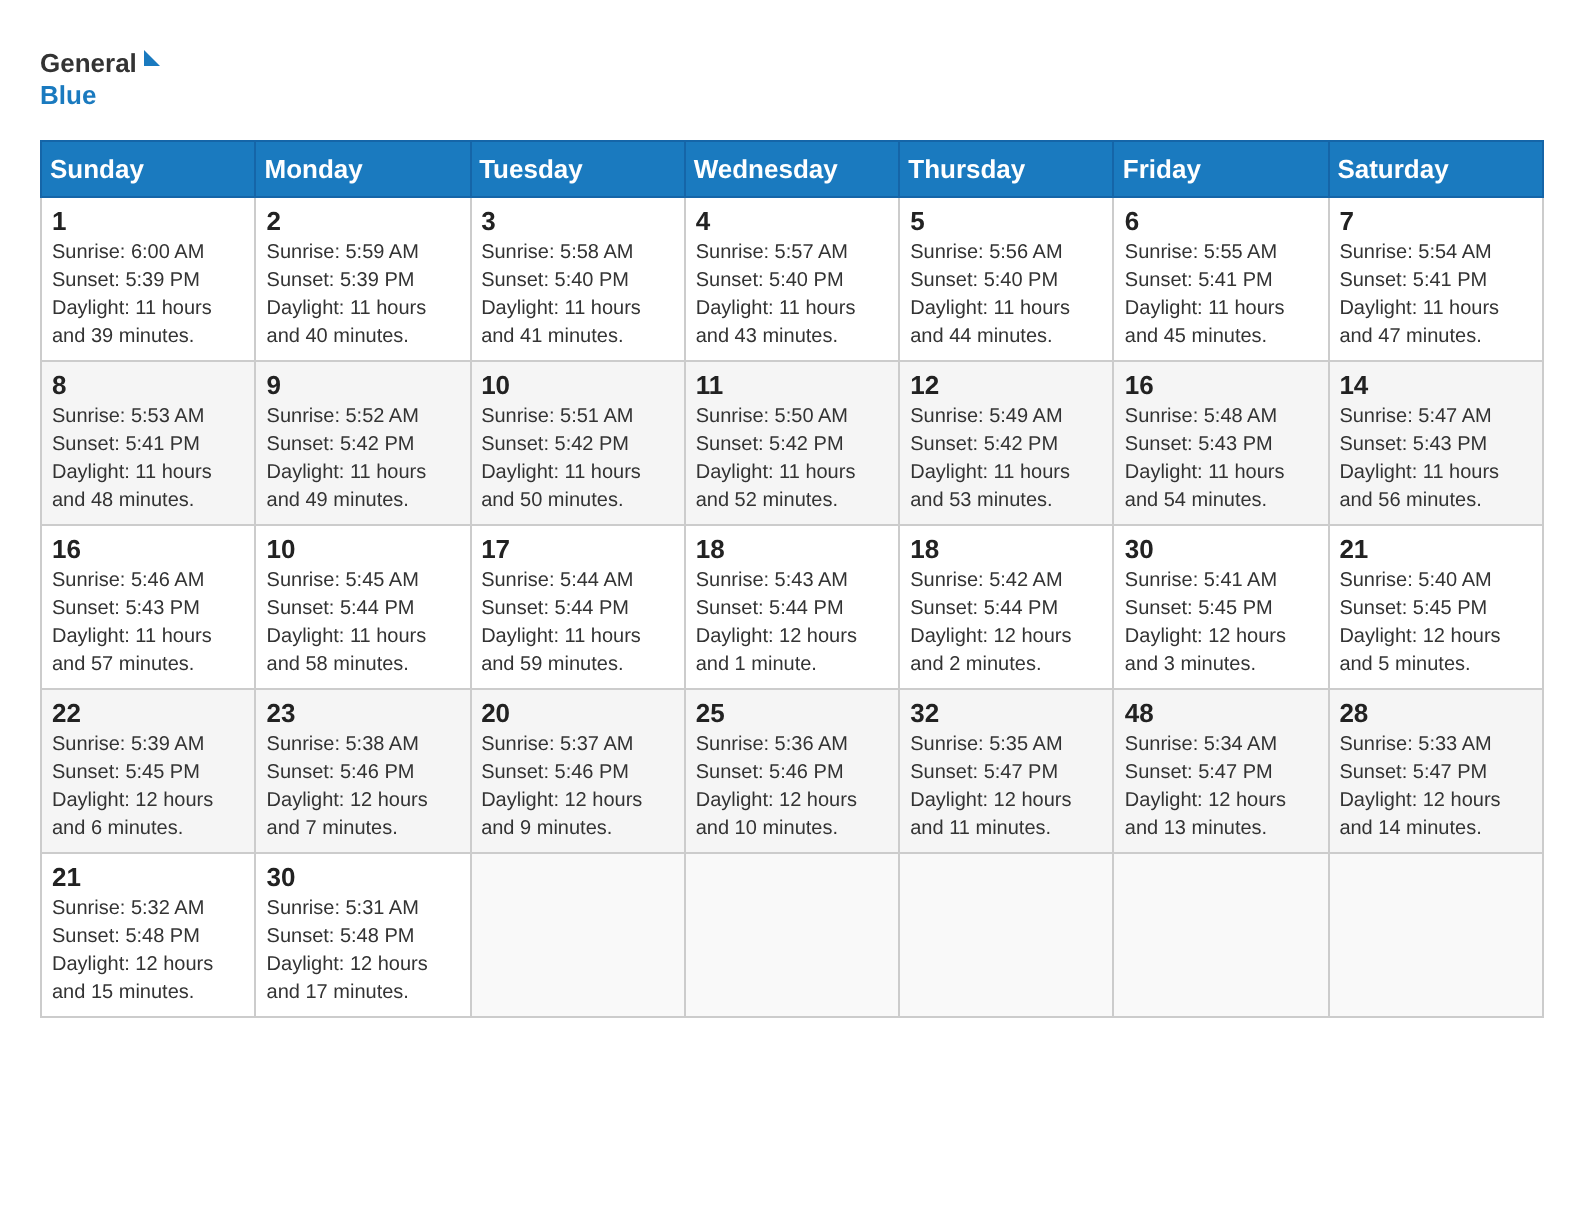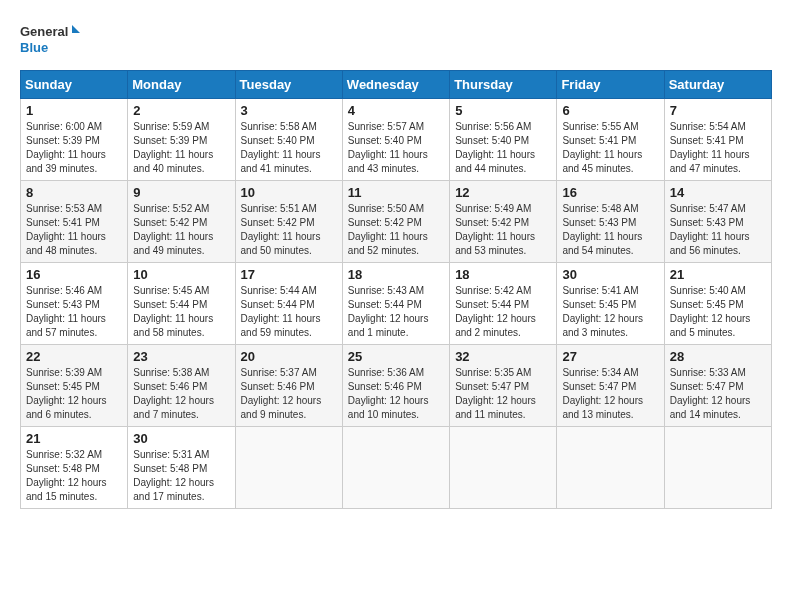--- a/index.html
+++ b/index.html
@@ -209,21 +209,21 @@
         </td>
         <td>
           <span class="day-number">25</span>
           <div class="day-info">Sunrise: 5:36 AM<br>Sunset: 5:46 PM<br>Daylight: 12 hours and 10 minutes.</div>
         </td>
         <td>
           <span class="day-number">32</span>
           <div class="day-info">Sunrise: 5:35 AM<br>Sunset: 5:47 PM<br>Daylight: 12 hours and 11 minutes.</div>
         </td>
         <td>
-          <span class="day-number">27</span>
+          <span class="day-number">48</span>
           <div class="day-info">Sunrise: 5:34 AM<br>Sunset: 5:47 PM<br>Daylight: 12 hours and 13 minutes.</div>
         </td>
         <td>
           <span class="day-number">28</span>
           <div class="day-info">Sunrise: 5:33 AM<br>Sunset: 5:47 PM<br>Daylight: 12 hours and 14 minutes.</div>
         </td>
       </tr>
       <tr>
         <td>
           <span class="day-number">21</span>

